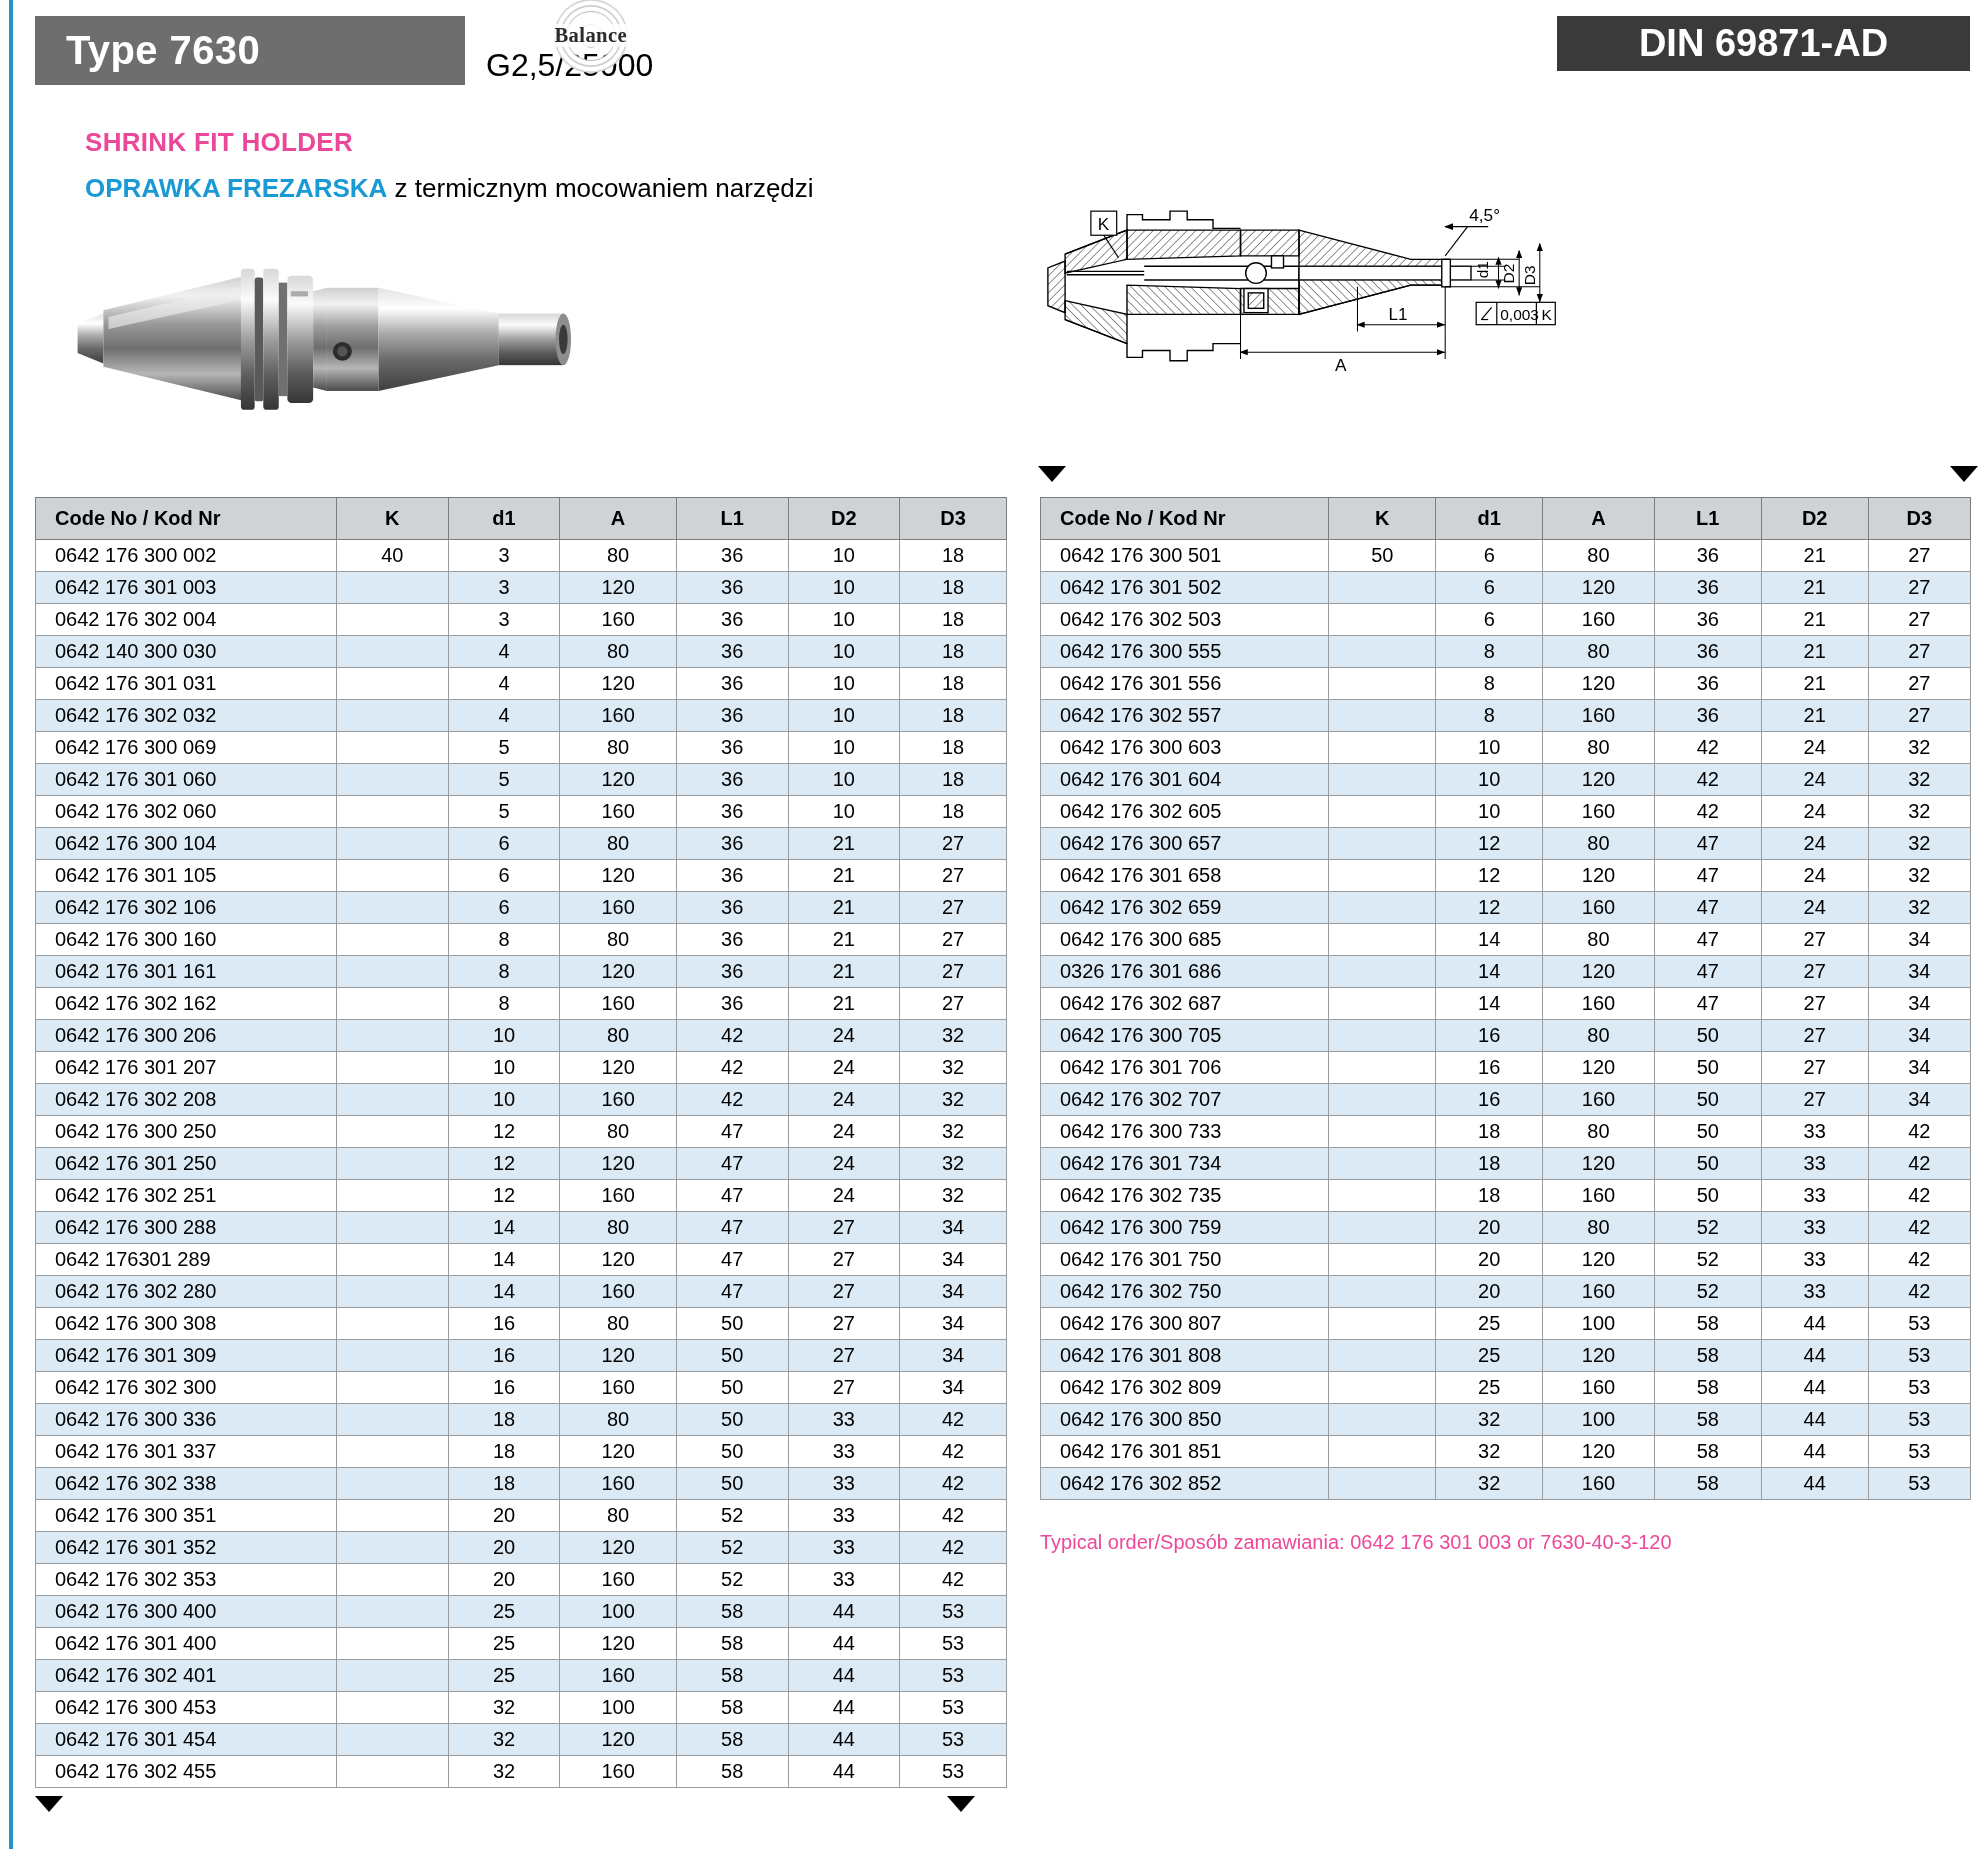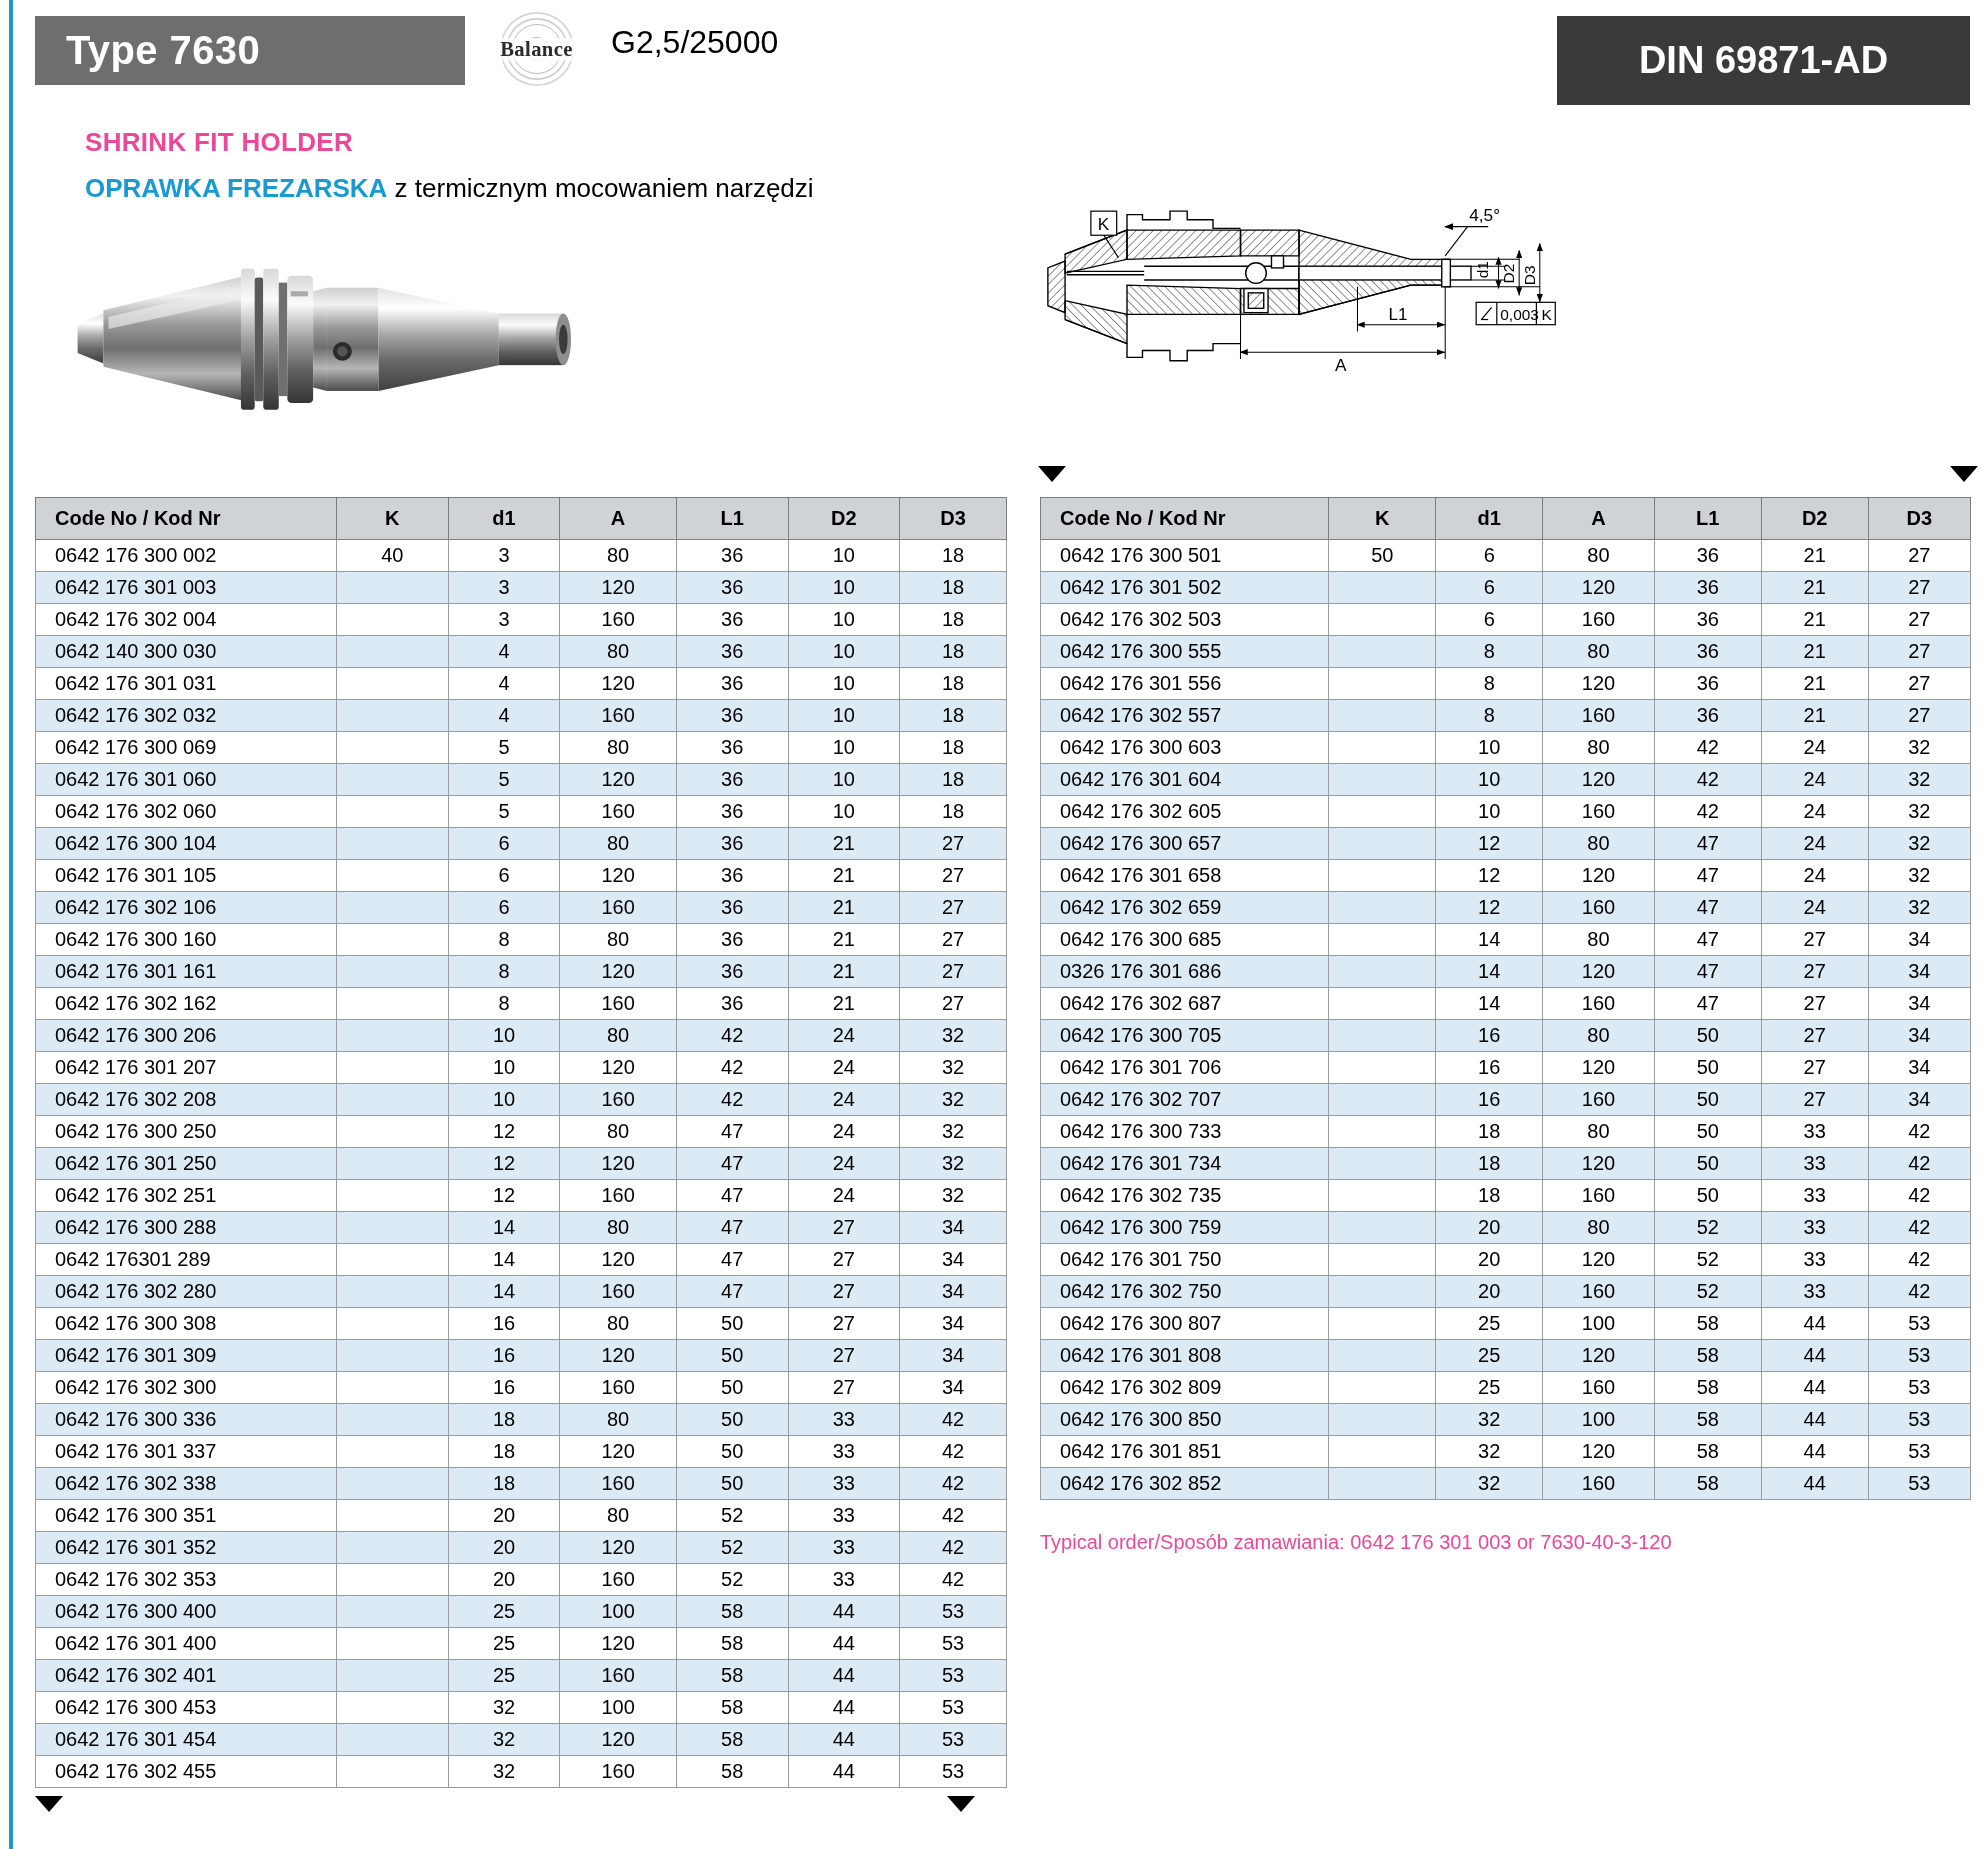--- a/index.html
+++ b/index.html
@@ -54,37 +54,38 @@
     align-items: center;
     padding-left: 31px;
     box-sizing: border-box;
     letter-spacing: 0.4px;
   }
   .din-badge {
     position: absolute;
     right: 26px;
     top: 15.5px;
     width: 413px;
-    height: 89px;
+    height: 55px;
     background: #3a3a3a;
     color: #ffffff;
     font-size: 38px;
     font-weight: bold;
     display: flex;
     align-items: center;
     justify-content: center;
     box-sizing: border-box;
   }
   .balance-group {
     position: absolute;
     left: 465px;
     top: 24px;
     height: 53px;
     display: flex;
-    align-items: flex-start;
+    align-items: flex-end;
+    flex-direction: column;
   }
   .balance-logo {
     position: relative;
     width: 125px;
     height: 50px;
     display: flex;
     align-items: center;
     justify-content: center;
   }
   .balance-logo .rings {

